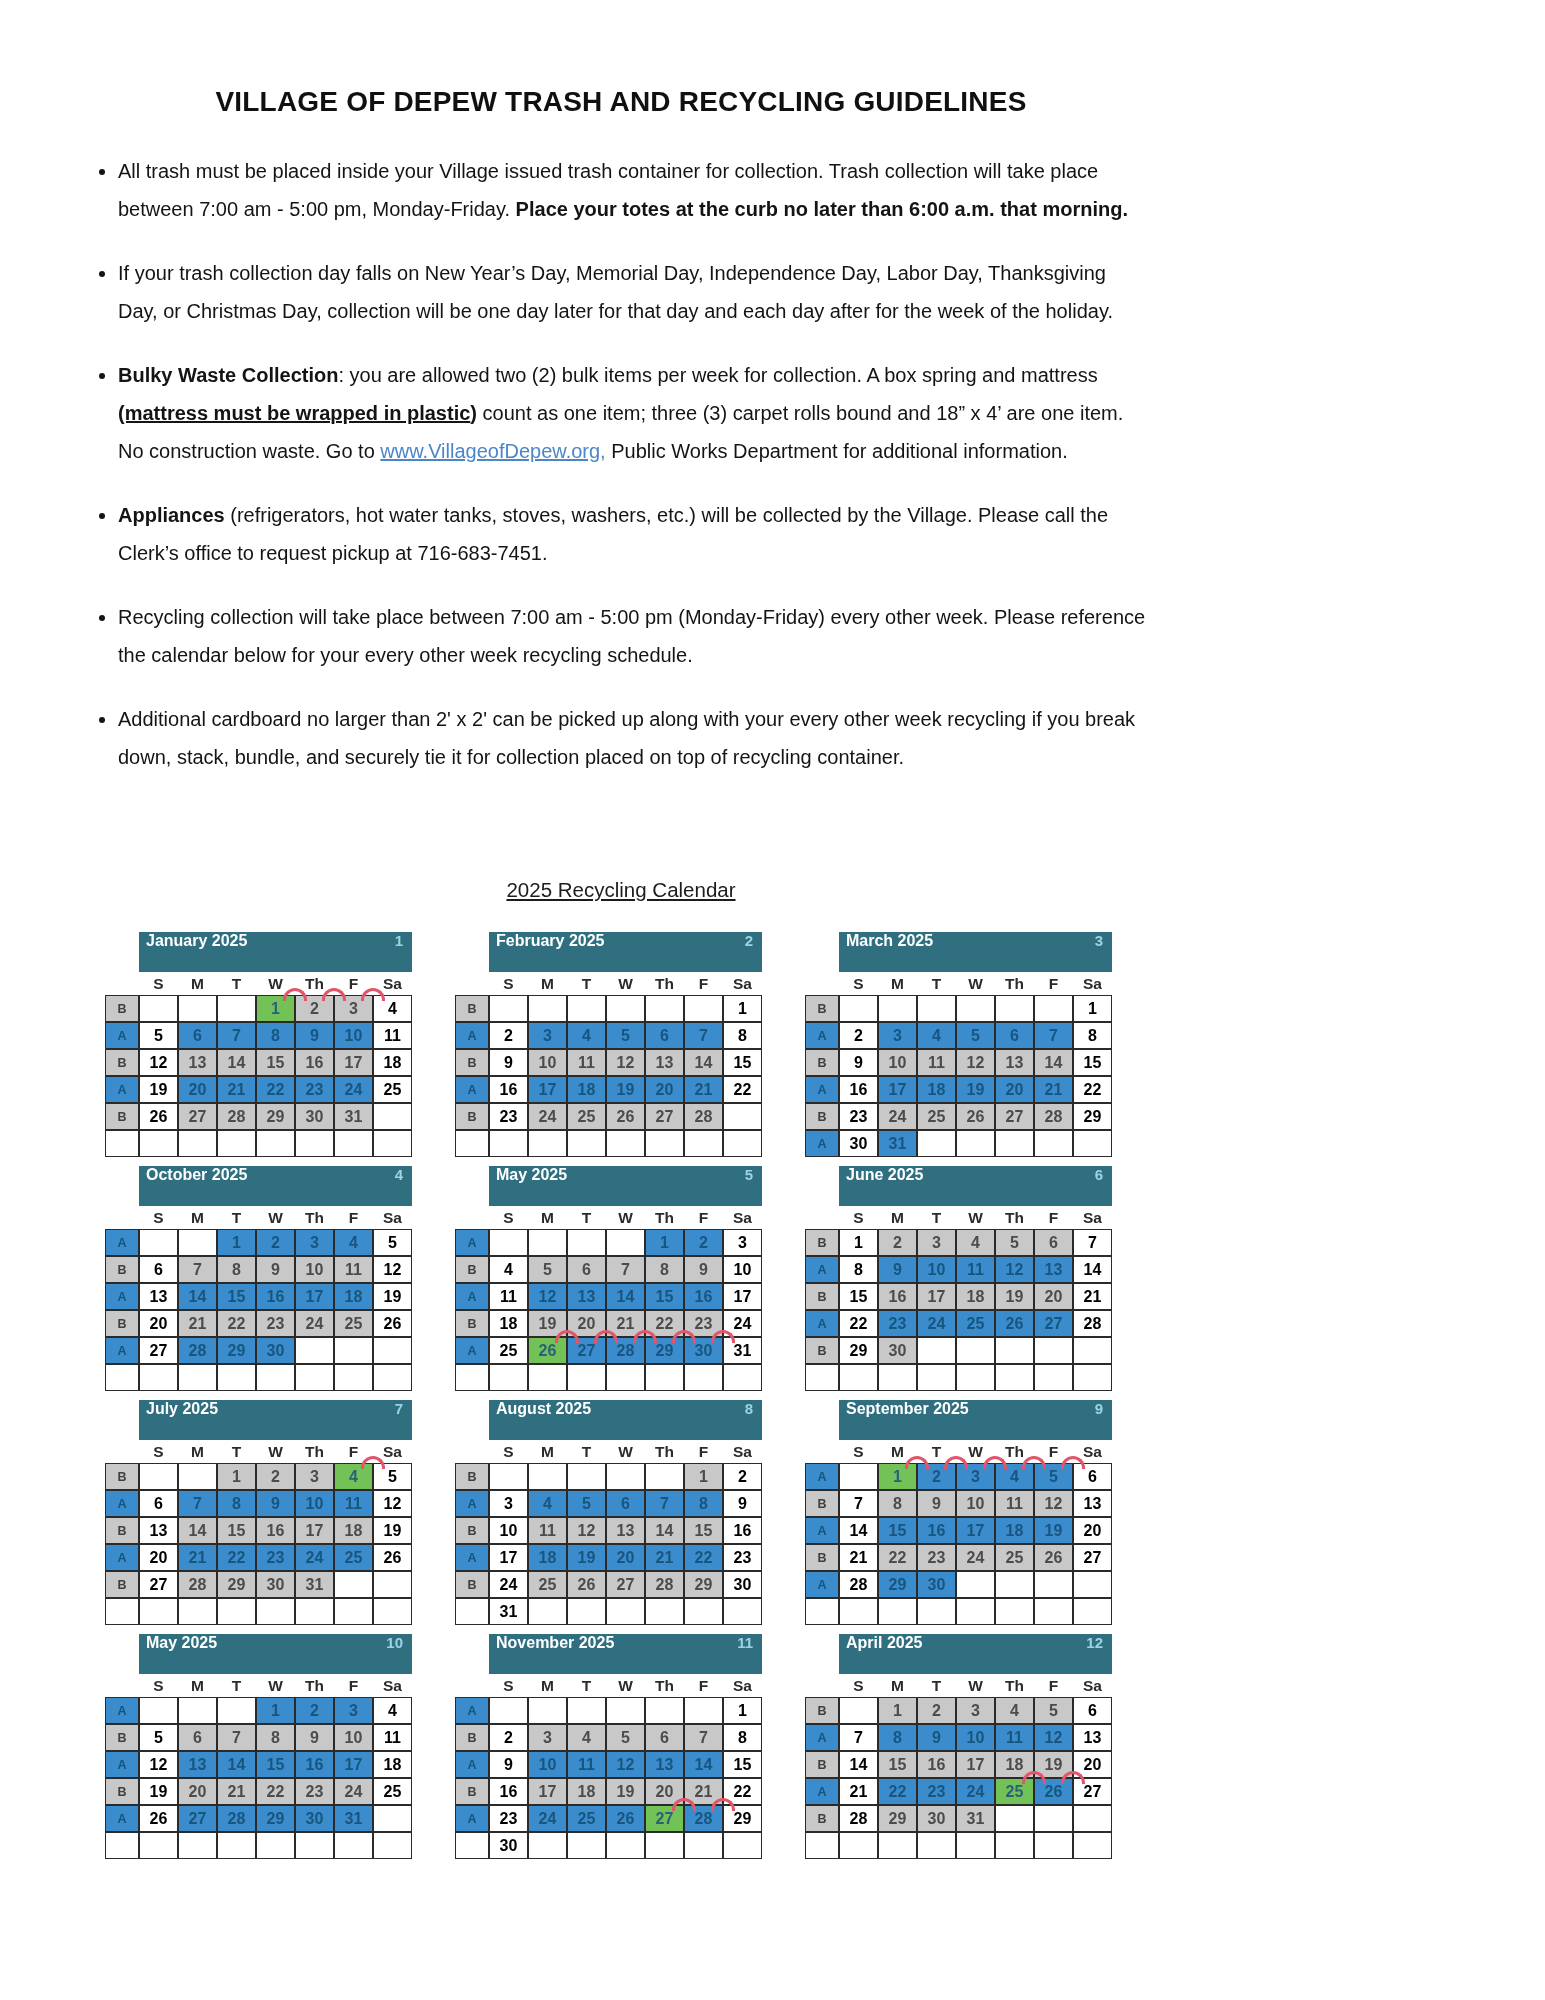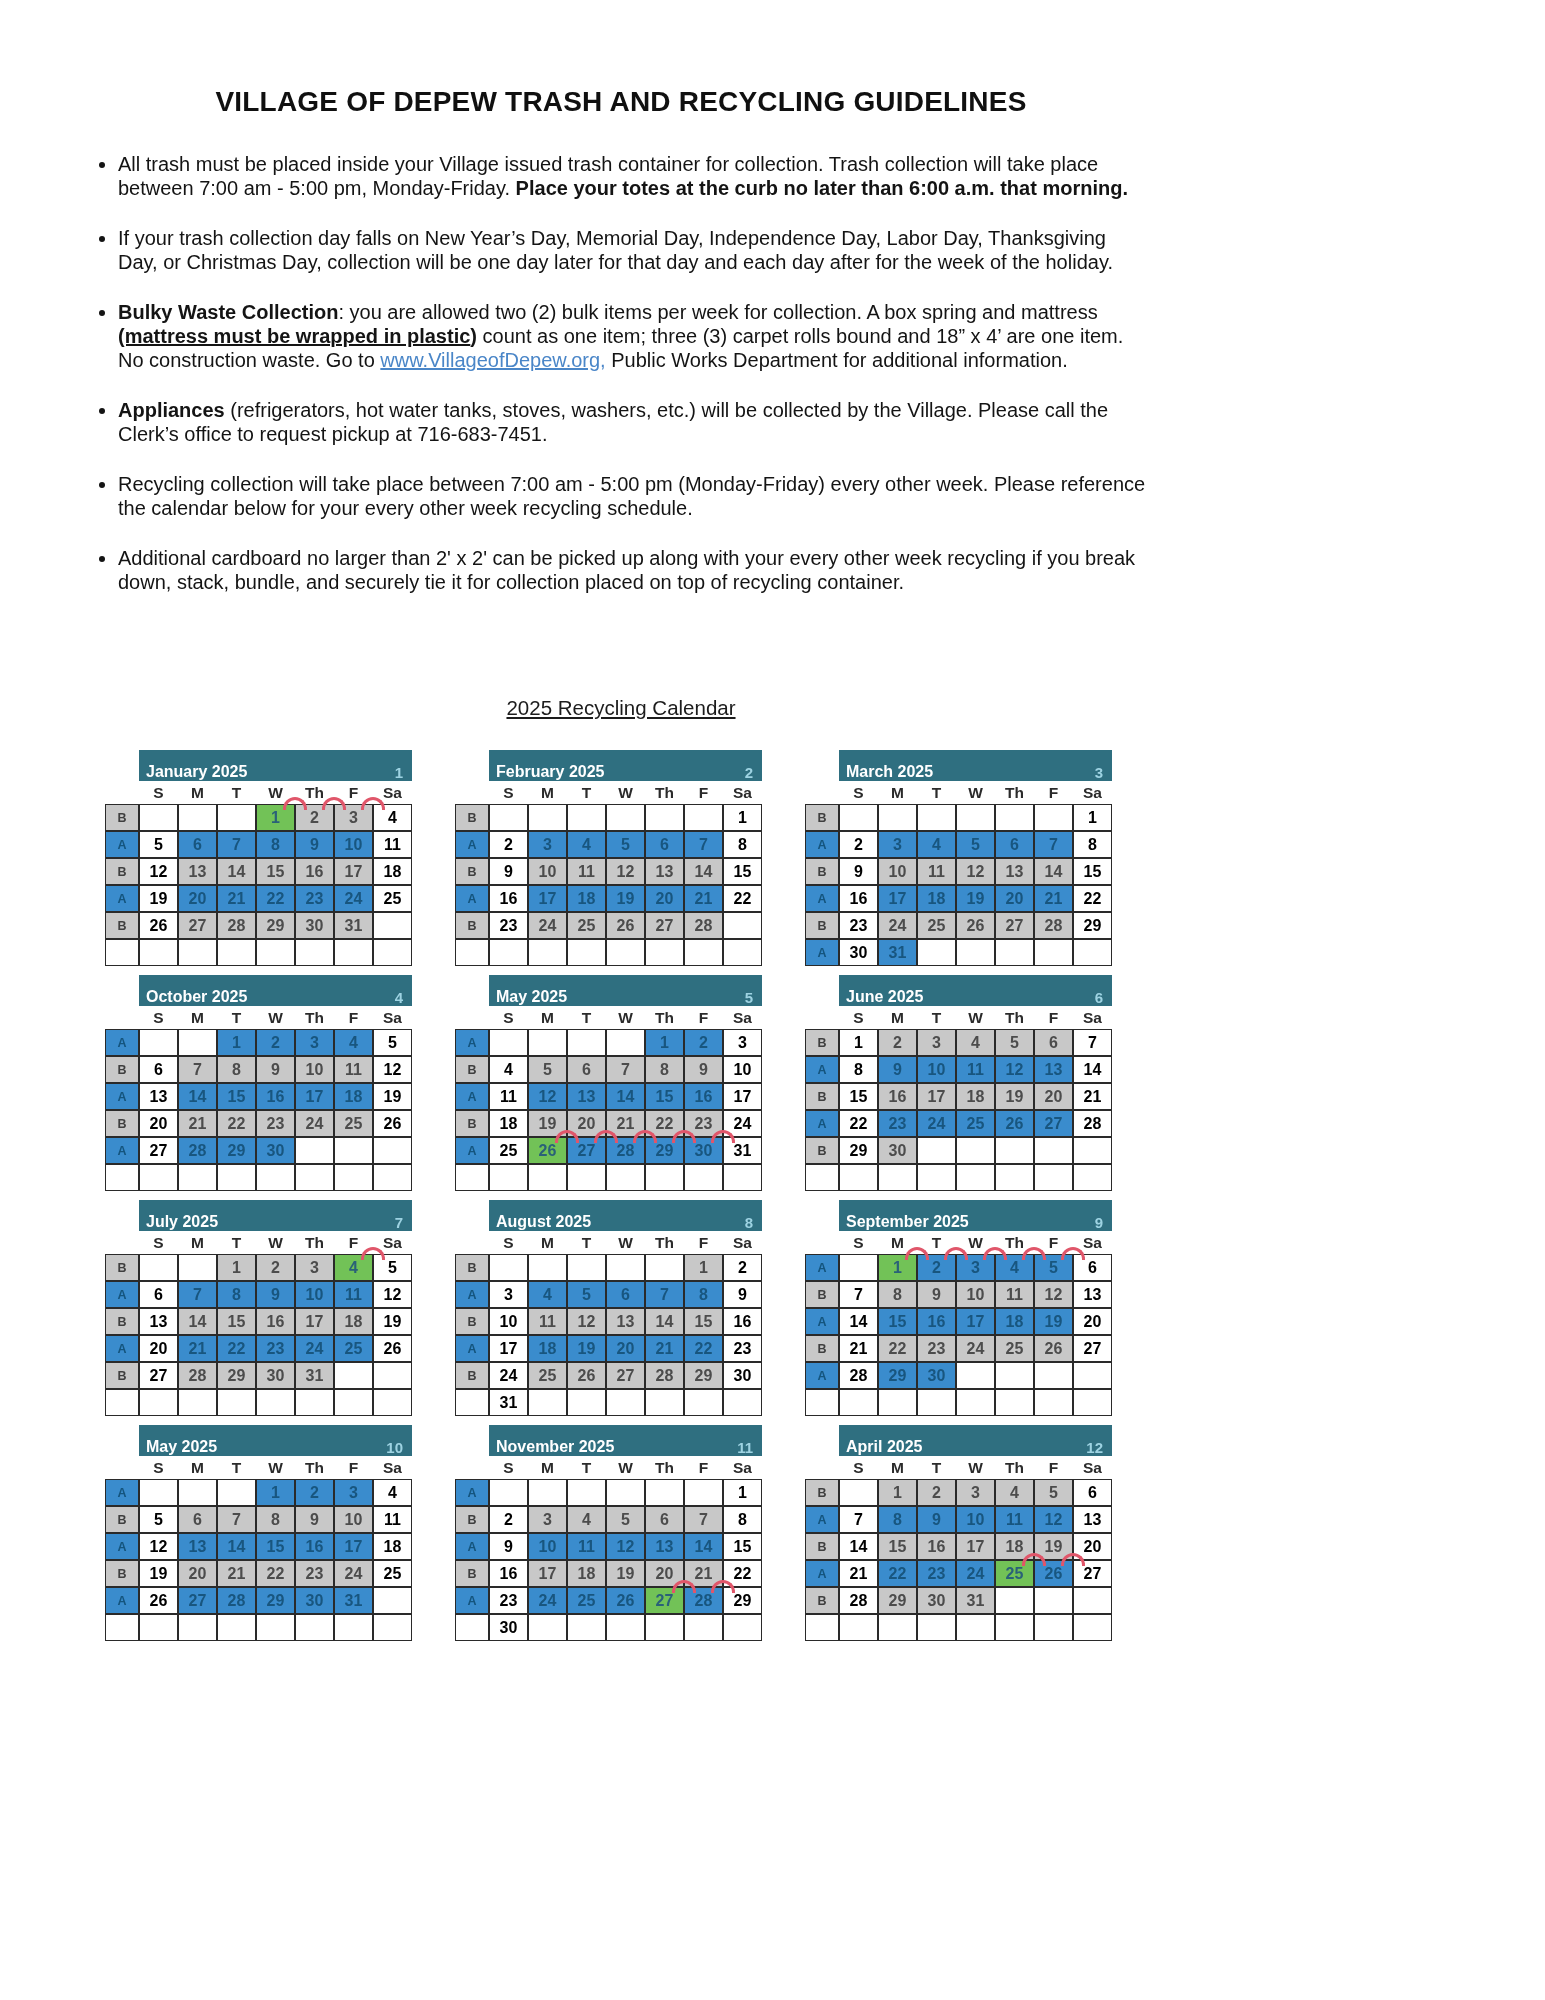--- a/index.html
+++ b/index.html
@@ -1,29 +1,29 @@
 <!DOCTYPE html>
 <html style="--teal: #2f6f80; --blue: #3a8ccd; --gray: #c8c8c8; --green: #72c257; --arc: #e0566a; --link: #4a86c8;"><head>
 <meta charset="utf-8">
 <style>
 *{box-sizing:border-box;margin:0;padding:0}
 html,body{background:#fff}
 body{width:1545px;height:2000px;font-family:"Liberation Sans",sans-serif;color:#171717;position:relative;overflow:hidden}
 .content{position:absolute;left:92px;top:86px;width:1058px}
 h1.doc-title{font-size:28px;text-align:center;font-weight:700;color:#101010;margin-bottom:34px;letter-spacing:.2px}
 ul.bullets{list-style:disc;padding-left:26px}
-ul.bullets li{font-size:20px;line-height:24px;margin-bottom:26px;color:#141414}
+ul.bullets li{font-size:20px;line-height:38px;margin-bottom:26px;color:#141414}
 .seg-normal{font-weight:400}
 .seg-bold{font-weight:700}
 .seg-boldunderline{font-weight:700;text-decoration:underline}
 a.seg-link{color:var(--link,#4a86c8);text-decoration:underline;font-weight:400;cursor:pointer}
 h2.cal-title{font-size:20.5px;font-weight:400;text-decoration:underline;text-align:center;margin-top:102px;color:#1c1c1c}
 #months{margin-top:30px;margin-left:13px;display:grid;grid-template-columns:repeat(3,307px);column-gap:43px;row-gap:9px}
 .month{width:307px}
-.mhead{margin-left:34px;height:31px;background:var(--teal,#2f6f80);color:#fff;display:flex;align-items:flex-end;justify-content:space-between;padding:0 9px 0 7px;font-weight:700;font-size:16px}
+.mhead{margin-left:34px;height:40px;background:var(--teal,#2f6f80);color:#fff;display:flex;align-items:flex-start;justify-content:space-between;padding:0 9px 0 7px;font-weight:700;font-size:16px}
 .mname{white-space:nowrap}
 .mnum{color:#9ed3e2;font-size:15px;font-weight:700}
 .dayrow{display:grid;grid-template-columns:34px repeat(7,39px);height:23px;align-items:center;text-align:center;font-size:15.5px;font-weight:700;color:#2b2b2b}
 .dh{display:block}
 .wrow{display:grid;grid-template-columns:34px repeat(7,39px)}
 .cell,.wlabel{height:27px;border:1px solid #2a2a2a;display:flex;align-items:center;justify-content:center;position:relative}
 .cell{font-size:16px;font-weight:700;color:#000;background:#fff}
 .cell.b{background:var(--gray,#c8c8c8);color:#4c4c4c}
 .cell.a{background:var(--blue,#3a8ccd);color:#18567f}
 .cell.green{background:var(--green,#72c257);color:#2a6178}

